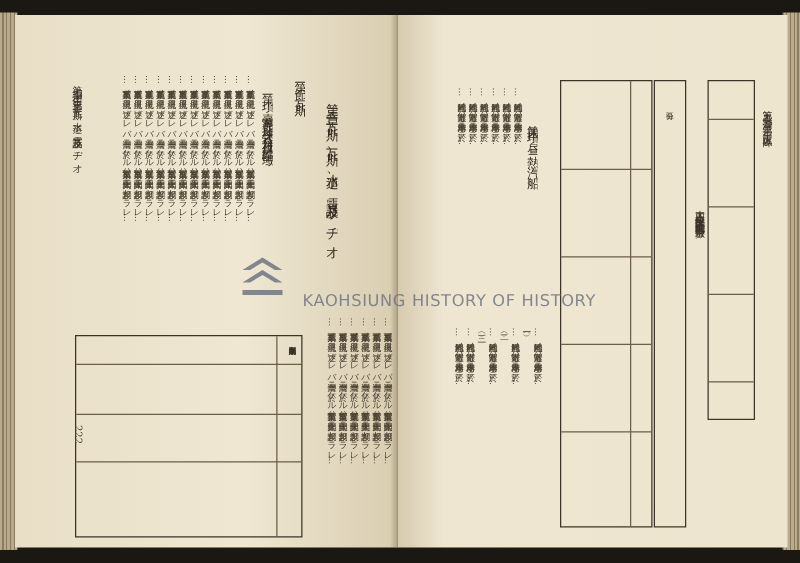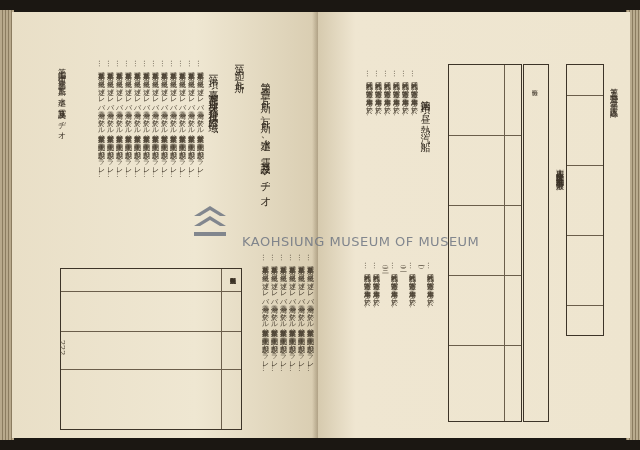--- a/index.html
+++ b/index.html
@@ -119,15 +119,15 @@
     <div class="vtext" style="left:290px;top:70px;height:100px;">第五表 臺灣 第二章 大正以降</div>
     <div class="vtext" style="left:292px;top:330px;">備考</div>
   </div>
 
   <div class="watermark">
     <svg class="wm-logo" viewBox="0 0 40 40">
       <path d="M20 4 L36 14 L30 14 L20 8 L10 14 L4 14 Z" fill="rgba(110,118,130,.85)"></path>
       <path d="M20 14 L36 24 L30 24 L20 18 L10 24 L4 24 Z" fill="rgba(110,118,130,.85)"></path>
       <path d="M4 30 L36 30 L36 34 L4 34 Z" fill="rgba(110,118,130,.85)"></path>
     </svg>
-    <div class="wm-sub">KAOHSIUNG MUSEUM OF MUSEUM</div>
+    <div class="wm-sub">KAOHSIUNG HISTORY OF HISTORY</div>
   </div>
 </div>
 
 </body></html>

